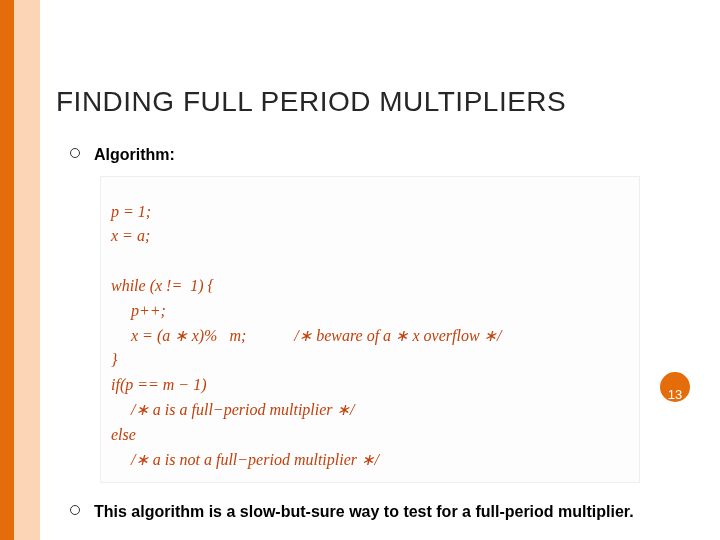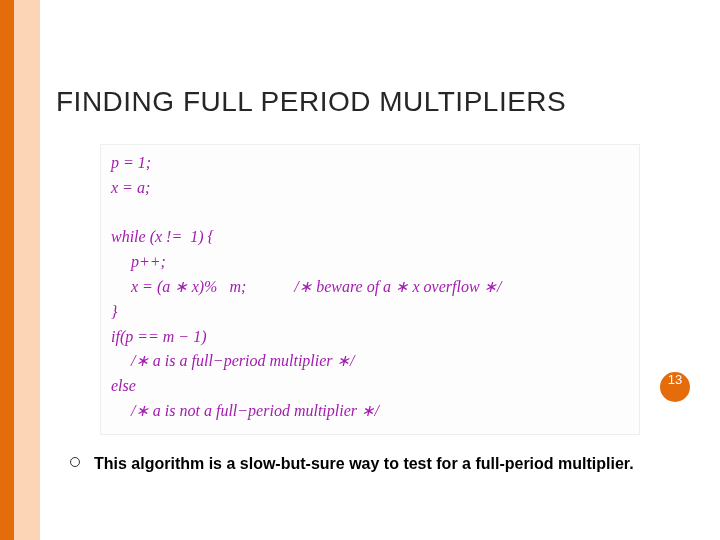--- a/index.html
+++ b/index.html
@@ -57,57 +57,61 @@
     font-size: 16px;
     font-weight: bold;
     color: #000;
     line-height: 1.35;
   }
   .bullet-text.normal {
     font-weight: bold;
   }
   .code-block {
     margin: 8px 40px 18px 30px;
-    padding: 6px 10px 10px 10px;
+    padding: 23px 10px 10px 10px;
     background: #fdfdfd;
     border: 1px solid #eee;
     font-family: "Times New Roman", Times, serif;
     font-style: italic;
     font-size: 16px;
-    color: #a21caf;
+    color: #c2410c;
     line-height: 1.55;
     white-space: pre;
   }
   .page-badge {
     position: absolute;
     right: 30px;
     bottom: 38px;
     width: 30px; height: 30px;
     border-radius: 50%;
     background: #e46c0a;
     color: #fff;
     font-size: 13px;
     display: flex;
-    align-items: flex-start;
+    align-items: flex-end;
     justify-content: center;
     margin-top: 14px;
   }
 </style>
 </head>
 <body>
 
 <div class="accent-bar-outer"></div>
 <div class="accent-bar-inner"></div>
 
 <div class="content">
 
   <h1 class="title">FINDING FULL PERIOD MULTIPLIERS</h1>
 
   <div class="bullets">
 
+    <div class="bullet">
+      <span class="bullet-marker"></span>
+      <span class="bullet-text">Algorithm:</span>
+    </div>
 
     <div class="code-block"><span>p = 1;</span>
 <span>x = a;</span>
 <span></span>
 <span>while (x !=  1) {</span>
 <span>     p++;</span>
 <span>     x = (a ∗ x)%   m;            /∗ beware of a ∗ x overflow ∗/</span>
 <span>}</span>
 <span>if(p == m − 1)</span>
 <span>     /∗ a is a full−period multiplier ∗/</span>

